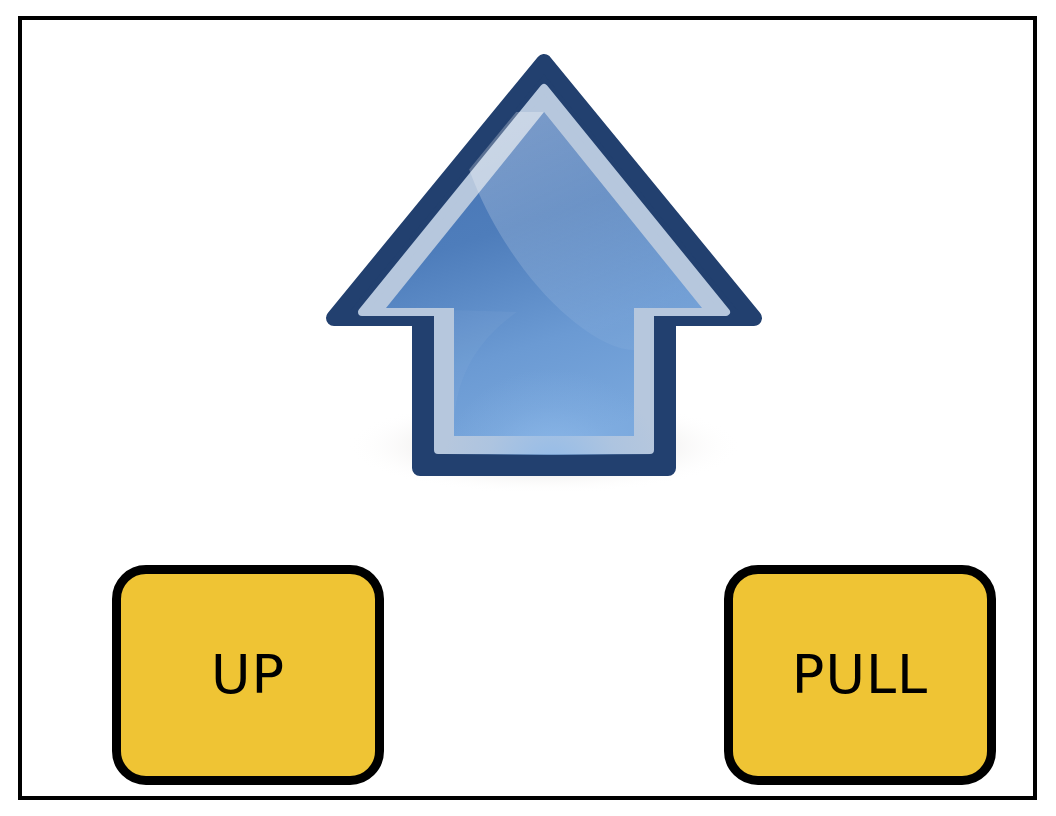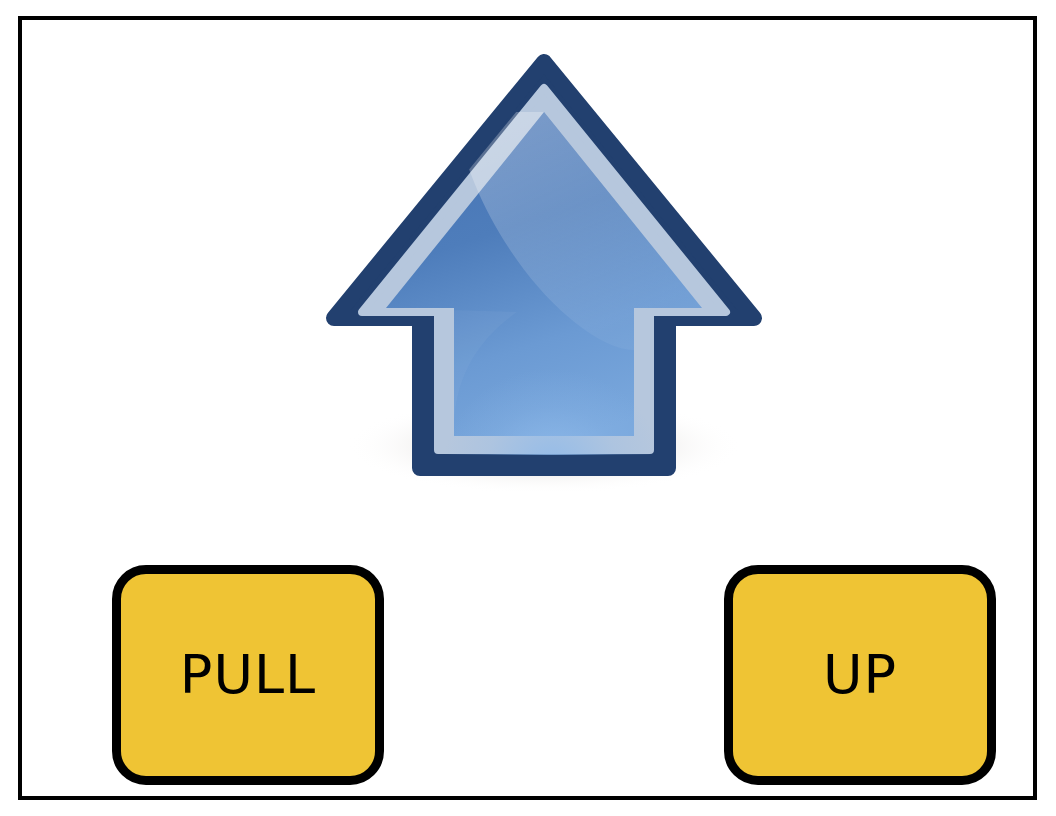--- a/index.html
+++ b/index.html
@@ -147,24 +147,24 @@
                    C 180,160 160,110 152,62 Z" fill="url(#sheenGrad)"></path>
           <path d="M 84,258 L 152,258 L 152,386 L 152,386
                    C 150,330 175,290 215,262 Z" fill="#ffffff" fill-opacity="0.04"></path>
         </g>
       </svg>
     </div>
 
     <div id="button-row">
 
       <button class="action-button" type="button">
-        <span class="btn-label">PULL</span>
+        <span class="btn-label">UP</span>
       </button>
 
       <button class="action-button" type="button">
-        <span class="btn-label">UP</span>
+        <span class="btn-label">PULL</span>
       </button>
 
 
     </div>
 
   </div>
 </div>
 
 </body></html>

